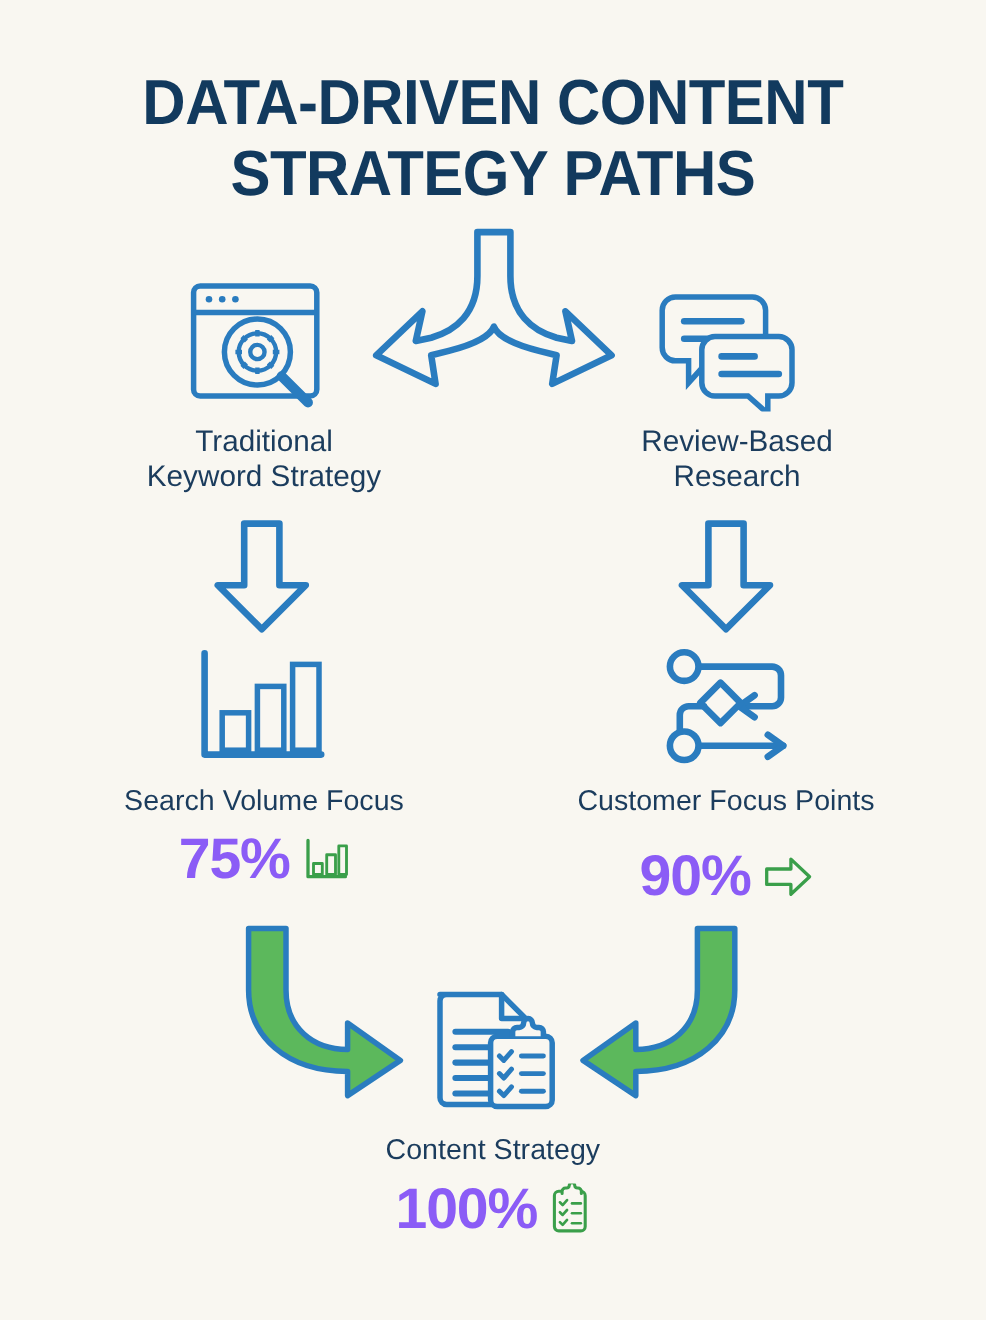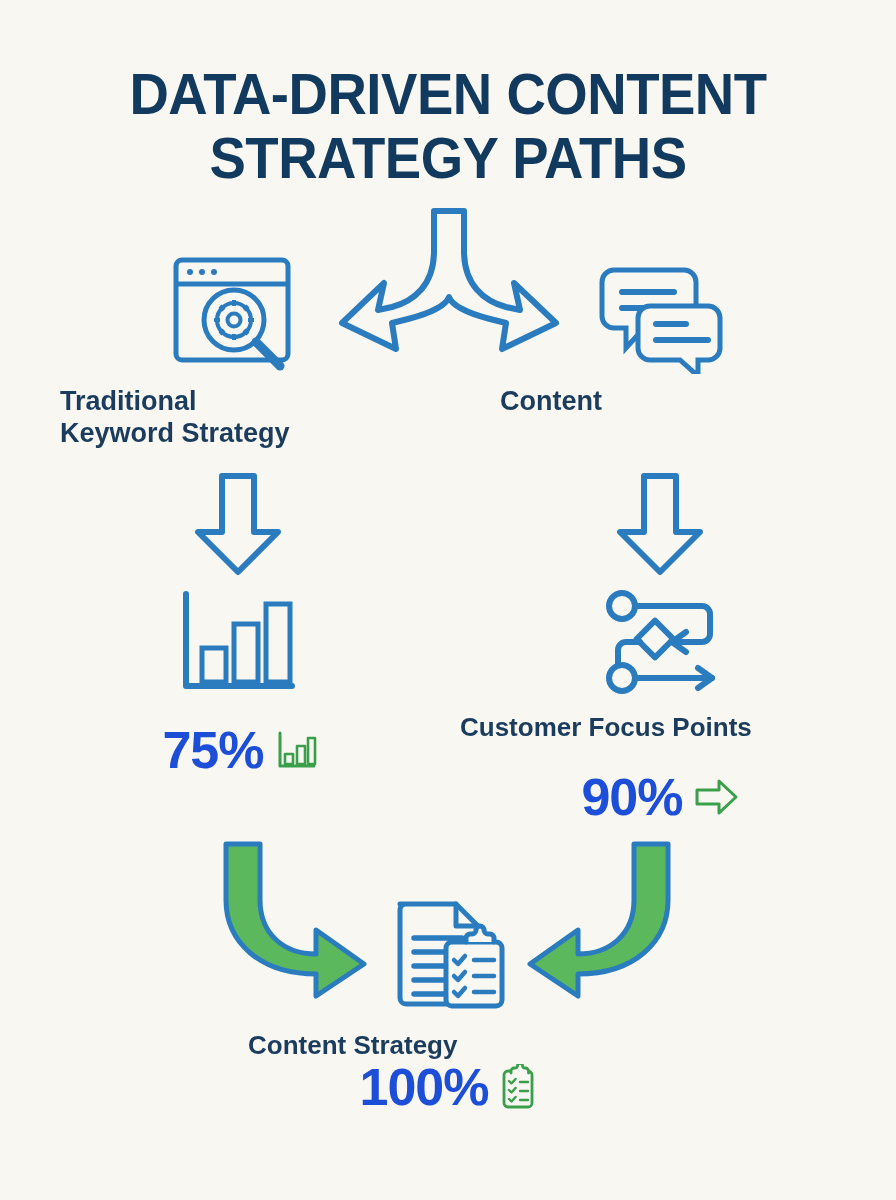--- a/index.html
+++ b/index.html
@@ -44,42 +44,42 @@
   .node {
     position: absolute;
   }
   .icon-wrap {
     display: flex;
     align-items: center;
     justify-content: center;
   }
   .label {
     font-family: "Liberation Sans", sans-serif;
-    font-weight: bold;
+    font-weight: normal;
     color: #1b3c5d;
-    text-align: left;
+    text-align: center;
     line-height: 1.18;
   }
   .label-lg {
     font-size: 27px;
   }
   .label-stat {
     font-size: 26px;
   }
   .pct-row {
     display: flex;
     align-items: center;
     justify-content: center;
     gap: 10px;
   }
   .pct {
     font-family: "Liberation Sans", sans-serif;
     font-weight: bold;
     font-size: 52px;
-    color: #1d4ed8;
+    color: #8b5cf6;
     letter-spacing: -1px;
     line-height: 1;
   }
   .pct-ico {
     color: #3a9f4a;
     display: inline-flex;
     align-items: center;
   }
   .hidden-text {
     position: absolute;
@@ -146,21 +146,22 @@
       <line x1="60" y1="82" x2="112" y2="82" stroke-width="6" stroke-linecap="round"></line>
     </svg>
   </div>
 
   <div class="node label label-lg" style="left:60px; top:386px; width:360px;">
     <div>Traditional</div>
     <div>Keyword Strategy</div>
   </div>
 
   <div class="node label label-lg" style="left:500px; top:386px; width:340px;">
-    <div>Content</div>
+    <div>Review-Based</div>
+    <div>Research</div>
   </div>
 
   <div class="node" style="left:190px; top:470px; width:96px; height:108px;">
     <svg width="96" height="108" viewBox="0 0 96 108" fill="none">
       <path d="M32 6 H64 V62 H88 L48 102 L8 62 H32 Z" stroke="#2a7cbf" stroke-width="6" stroke-linejoin="round" fill="#f9f7f1"></path>
     </svg>
   </div>
 
   <div class="node" style="left:612px; top:470px; width:96px; height:108px;">
     <svg width="96" height="108" viewBox="0 0 96 108" fill="none">
@@ -184,20 +185,21 @@
       <path d="M86 42 L72 52 L86 62"></path>
       <rect x="42" y="36" width="26" height="26" transform="rotate(45 55 49)" fill="#f9f7f1"></rect>
       <path d="M40 52 H26 a8 8 0 0 0 -8 8 V78"></path>
       <circle cx="22" cy="88" r="13" fill="#f9f7f1"></circle>
       <path d="M36 88 H112"></path>
       <path d="M98 78 L112 88 L98 98"></path>
     </svg>
   </div>
 
   <div class="node" style="left:40px; top:712px; width:400px;">
+    <div class="label label-stat">Search Volume Focus</div>
     <div class="pct-row" style="margin-top:12px;">
       <span class="pct">75%</span>
       <span class="pct-ico">
         <svg width="44" height="44" viewBox="0 0 44 44" fill="none" stroke="#3a9f4a" stroke-width="3" stroke-linecap="round" stroke-linejoin="round">
           <path d="M6 5 V38 H40"></path>
           <rect x="11" y="26" width="8" height="10" stroke-width="2.6"></rect>
           <rect x="23" y="18" width="8" height="18" stroke-width="2.6"></rect>
           <rect x="34" y="10" width="7" height="26" stroke-width="2.6"></rect>
         </svg>
       </span>
@@ -249,21 +251,21 @@
       <line x1="86" y1="66" x2="106" y2="66" stroke-width="4.5"></line>
       <path d="M66 82 L70 86 L77 78" stroke-width="4.5"></path>
       <line x1="86" y1="82" x2="106" y2="82" stroke-width="4.5"></line>
       <path d="M66 98 L70 102 L77 94" stroke-width="4.5"></path>
       <line x1="86" y1="98" x2="106" y2="98" stroke-width="4.5"></line>
     </svg>
   </div>
 
   <div class="node" style="left:248px; top:1030px; width:400px;">
     <div class="label label-stat">Content Strategy</div>
-    <div class="pct-row" style="">
+    <div class="pct-row" style="margin-top:12px;">
       <span class="pct">100%</span>
       <span class="pct-ico">
         <svg width="38" height="46" viewBox="0 0 38 46" fill="none" stroke="#3a9f4a" stroke-width="2.8" stroke-linecap="round" stroke-linejoin="round">
           <rect x="5" y="7" width="28" height="36" rx="4" fill="#f9f7f1"></rect>
           <path d="M13 7 V5 a3 3 0 0 1 3 -3 h1 a2.5 2.5 0 0 0 2.5 -2.2 h0 a2.5 2.5 0 0 1 5 0 a2.5 2.5 0 0 0 2.5 2.2 h0.5 a3 3 0 0 1 3 3 V7" fill="#f9f7f1" transform="translate(-1,2)"></path>
           <path d="M10 17 L12.5 19.5 L16.5 15" stroke-width="2.4"></path>
           <line x1="21" y1="18" x2="29" y2="18" stroke-width="2.4"></line>
           <path d="M10 26 L12.5 28.5 L16.5 24" stroke-width="2.4"></path>
           <line x1="21" y1="27" x2="29" y2="27" stroke-width="2.4"></line>
           <path d="M10 35 L12.5 37.5 L16.5 33" stroke-width="2.4"></path>

